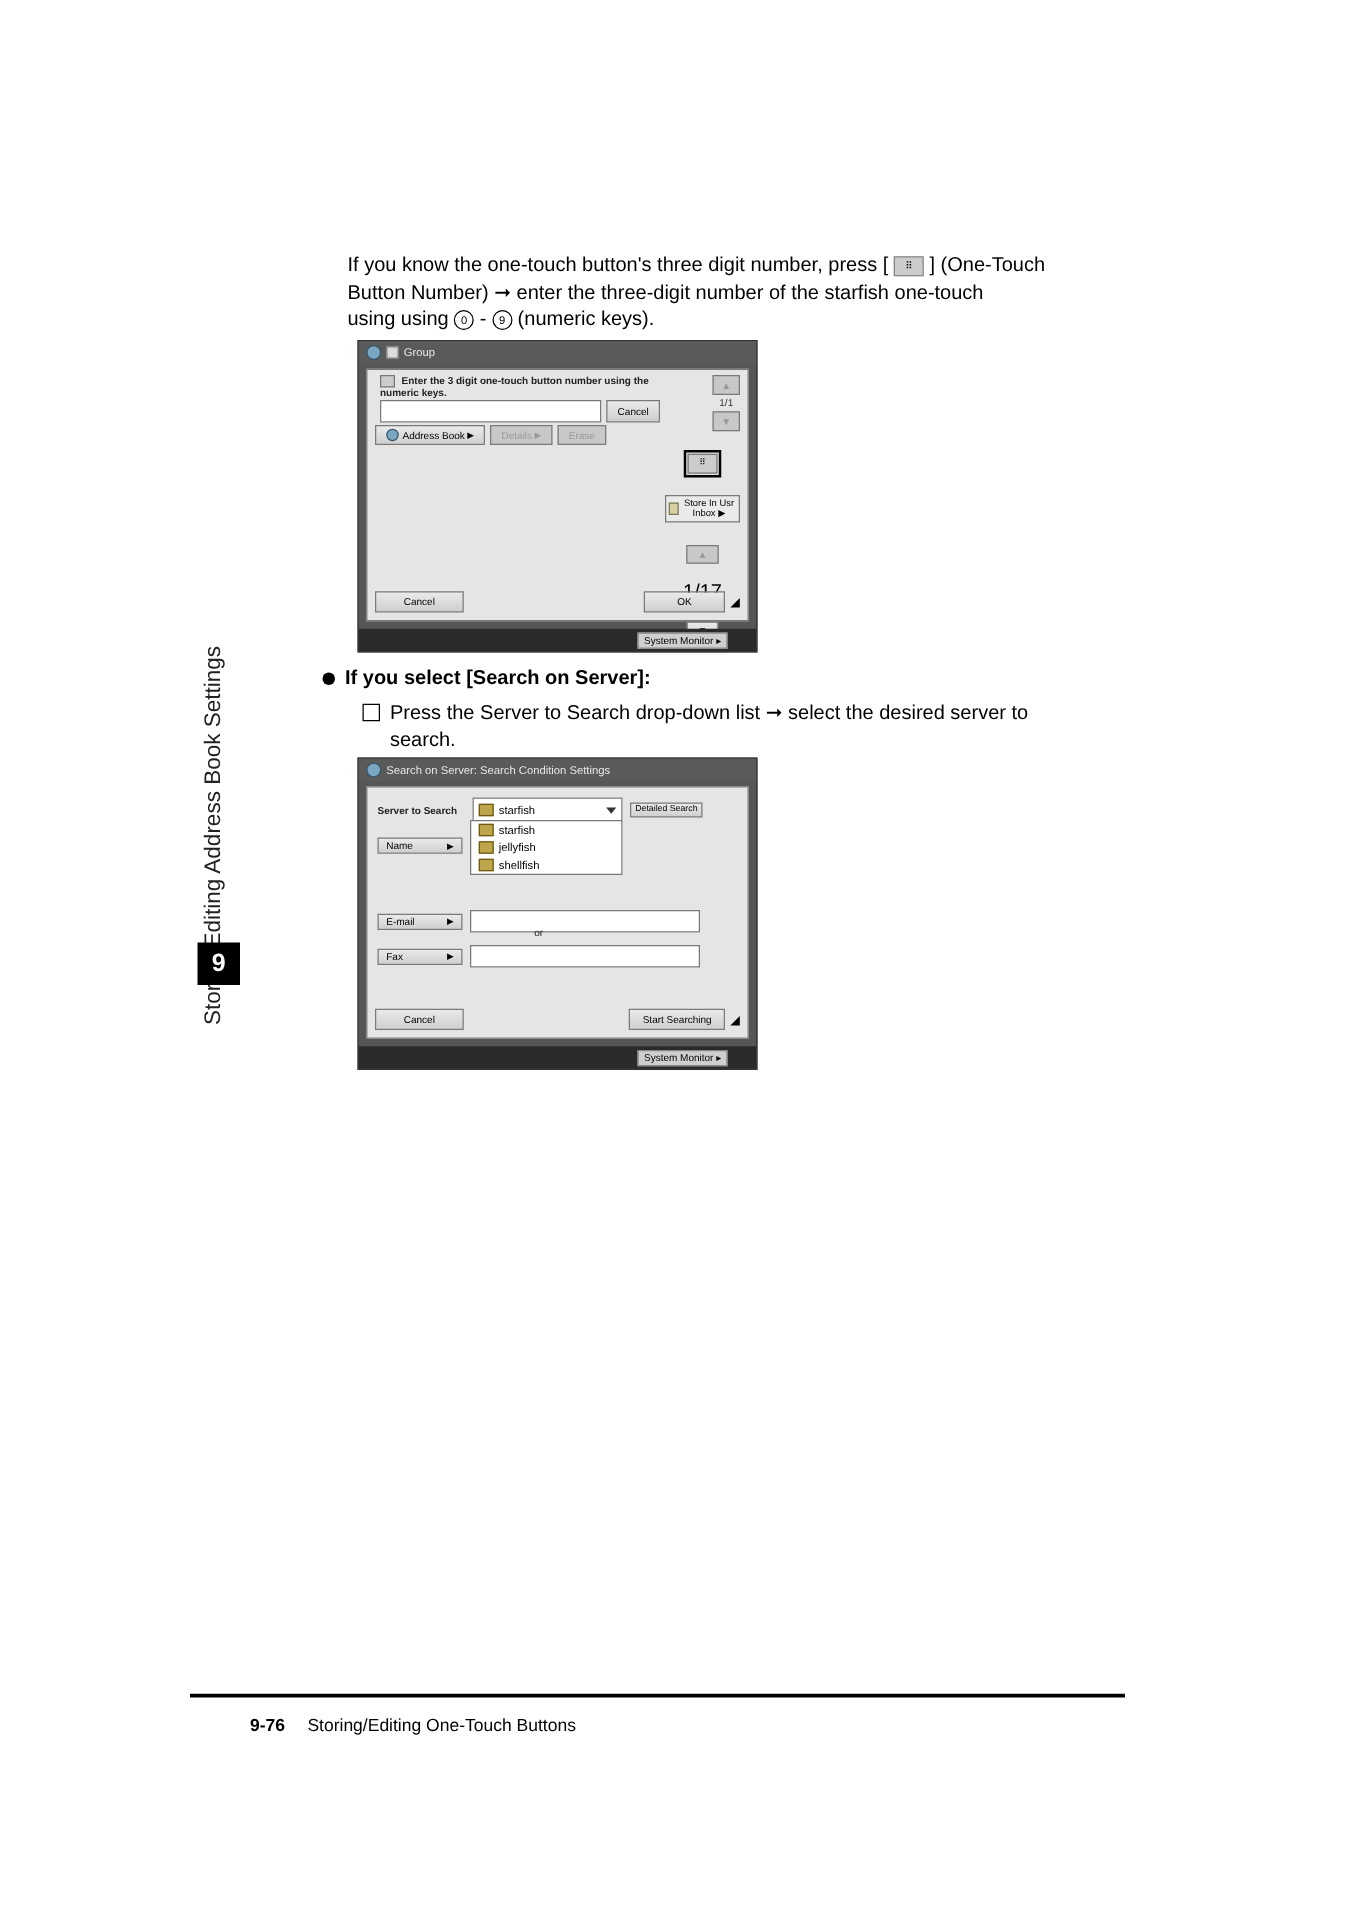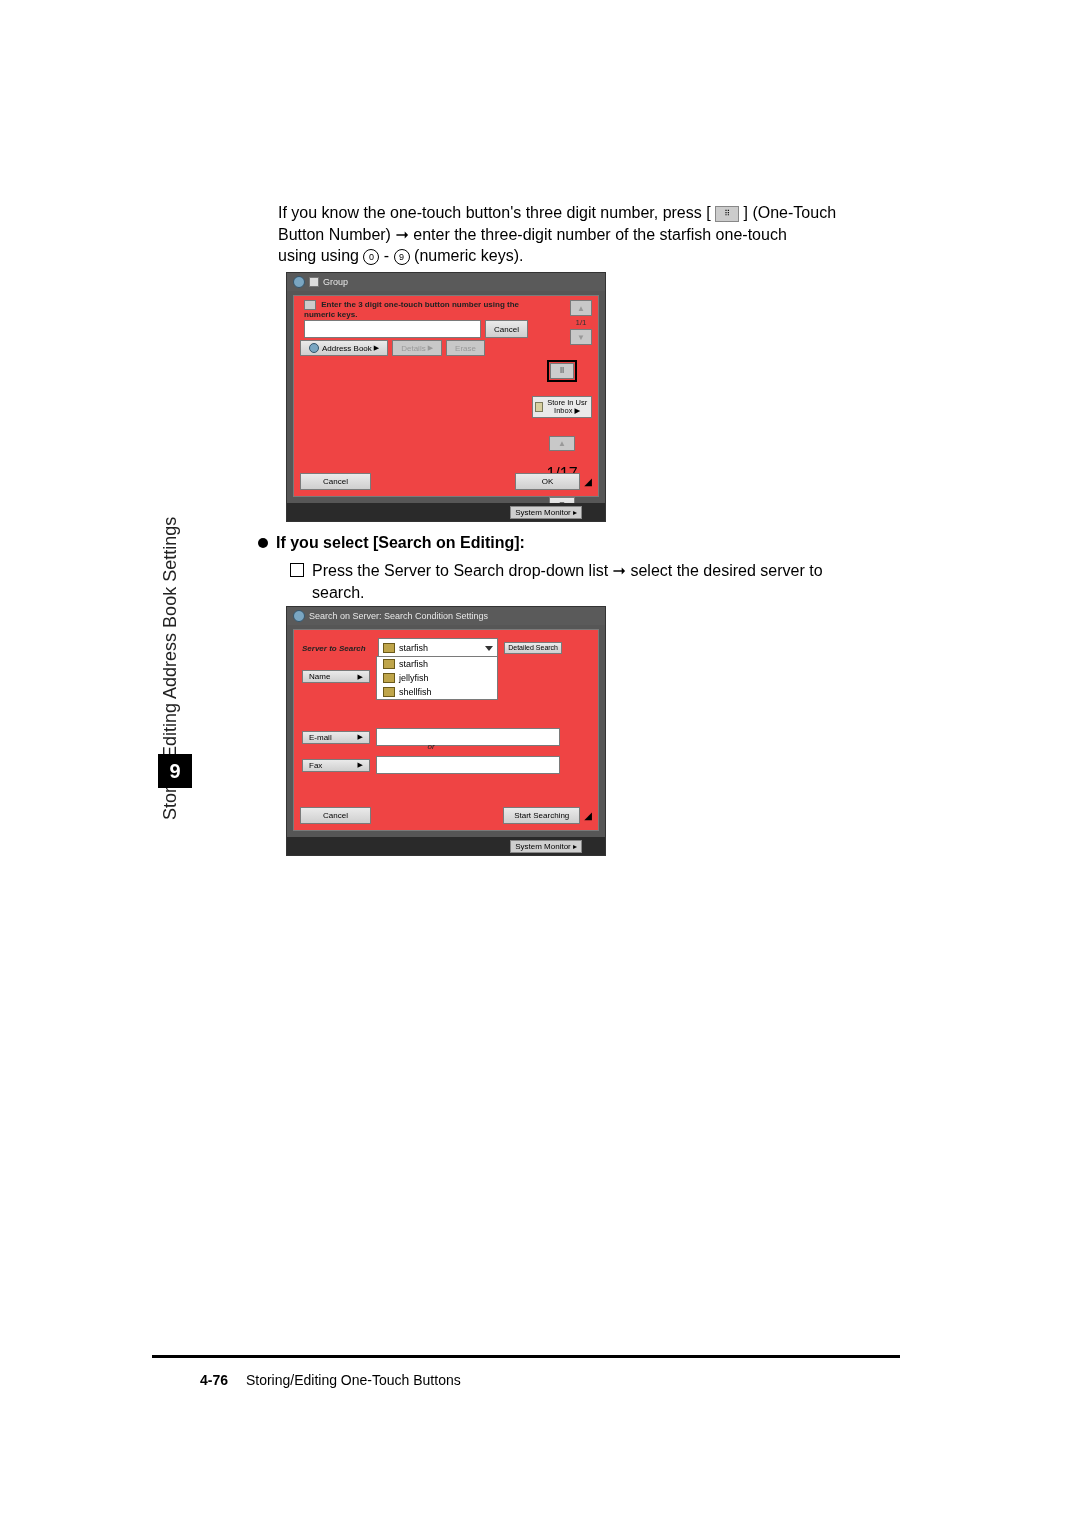--- a/index.html
+++ b/index.html
@@ -86,21 +86,21 @@
     color: #e8e8e8;
     font-size: 9px;
     display: flex;
     align-items: center;
     padding-left: 6px;
     gap: 4px;
   }
   .sc-body {
     position: absolute;
     left: 6px; right: 6px; top: 22px; bottom: 24px;
-    background: #ef4444;
+    background: #e5e5e5;
     border: 1px solid #7a7a7a;
   }
   .sc-footer {
     position: absolute;
     left: 0; right: 0; bottom: 0; height: 18px;
     background: #2a2a2a;
     display: flex;
     justify-content: flex-end;
     align-items: center;
     padding-right: 23px;
@@ -205,21 +205,21 @@
   .sc1 .chip {
     background:#eaeaea; border:1px solid #7a7a7a; font-size:8px;
     padding:2px 10px; display:flex; align-items:center; gap:3px;
   }
   .sc1 .bottombar { position:absolute; left:6px; right:6px; bottom:6px; display:flex; justify-content:space-between; }
   .sc1 .rgroup { position:absolute; right:6px; top:64px; width:60px; display:flex; flex-direction:column; gap:14px; align-items:center;}
   .sc1 .store { font-size:7.5px; background:#eaeaea; border:1px solid #7a7a7a; padding:2px 2px; text-align:center; line-height:1.05; display:flex; align-items:center; gap:2px;}
   .sc1 .hlbox { border:2px solid #000; padding:1px; }
   .sc1 .onebtn { width:22px; height:14px; background:#ccc; border:1px solid #777; font-size:7px; line-height:14px; text-align:center;}
   
-  .sc2 .lbl { font-size:8px; font-weight:bold; color:#222;font-style:italic; }
+  .sc2 .lbl { font-size:8px; font-weight:bold; color:#222; }
   .sc2 .srow { position:absolute; display:flex; align-items:center; gap:6px; }
   .sc2 .bottombar { position:absolute; left:6px; right:6px; bottom:6px; display:flex; justify-content:space-between; }
   .folder-icon { width:10px; height:8px; background:#cfa84a; border:1px solid #6b5a1a; }
   .inbox-icon { width:10px; height:8px; background:#d8d0a0; border:1px solid #7a7a5a; }
   .globe-icon { width:10px; height:10px; border-radius:50%; background:#7aa6c2; border:1px solid #35556b;}
   .opt-icon { width:8px; height:8px; border:1px solid #777; background:#ddd; }
   .corner { font-size:10px; color:#000; margin-left:4px;}
 </style>
 </head>
 <body>
@@ -293,21 +293,21 @@
     </div>
   </div>
   <div class="sc-footer">
     <div class="sysmon">System Monitor ▸</div>
   </div>
 </div>
 
 <div class="bullet-section">
   <div class="bullet-row">
     <div class="bullet-dot"></div>
-    <div class="bullet-text">If you select [Search on Editing]:</div>
+    <div class="bullet-text">If you select [Search on Server]:</div>
   </div>
   <div class="sub-row">
     <div class="sub-box"></div>
     <div>Press the Server to Search drop-down list ➞ select the desired server to search.</div>
   </div>
 </div>
 
 <div class="screenshot sc2">
   <div class="sc-titlebar">
     <span class="globe-icon"></span>
@@ -372,17 +372,17 @@
       </div>
     </div>
   </div>
   <div class="sc-footer">
     <div class="sysmon">System Monitor ▸</div>
   </div>
 </div>
 
 <div class="hr-thick"></div>
 <div class="footer-line">
-  <span class="pg">4-76</span>
+  <span class="pg">9-76</span>
   <span>Storing/Editing One-Touch Buttons</span>
 </div>
 
 </div>
 
 </body></html>

